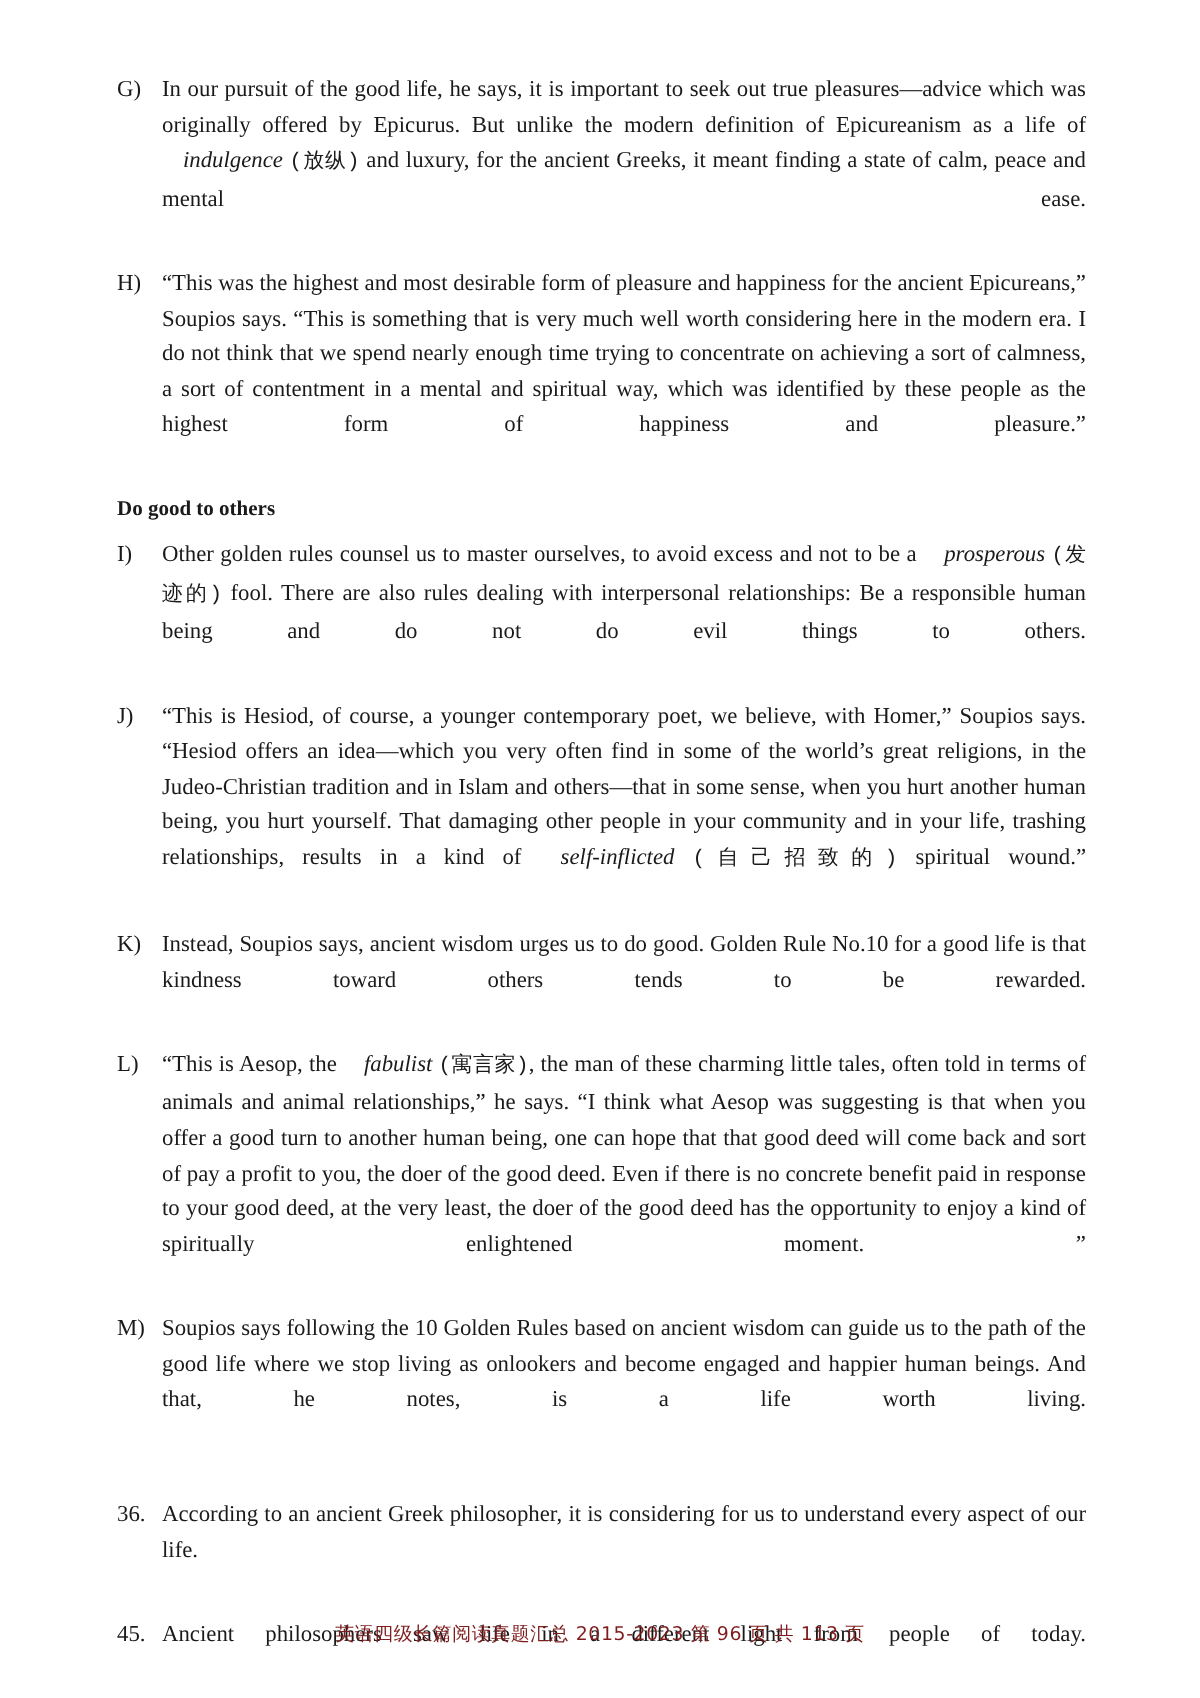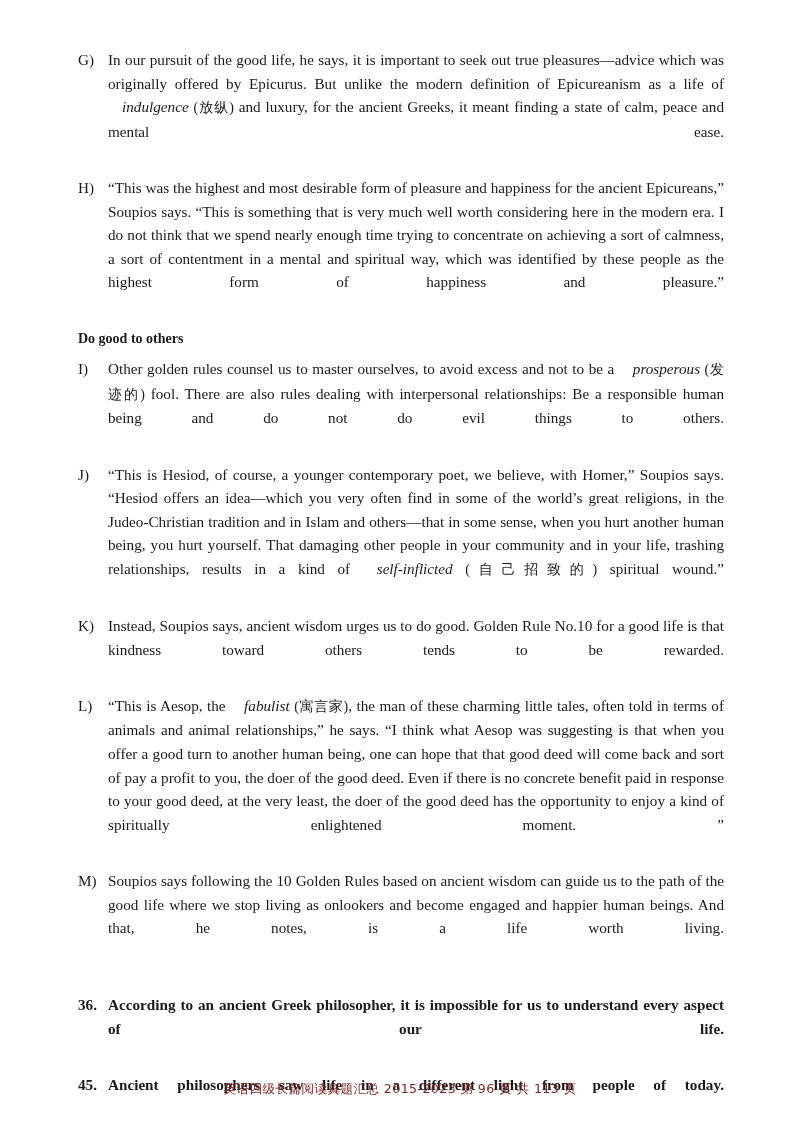--- a/index.html
+++ b/index.html
@@ -74,21 +74,20 @@
     margin-top: 30px;
   }
   .qitem {
     position: relative;
     padding-left: 30px;
     margin: 0 0 9px 0;
     font-size: 15.2px;
     line-height: 23.6px;
     text-align: justify;
     text-justify: inter-word;
-    font-weight: bold;
   }
   .qitem .qnum {
     position: absolute;
     left: 0;
     top: 0;
     width: 26px;
     text-align: left;
   }
   .qitem .qtext {
     display: block;
@@ -97,21 +96,21 @@
     content: "";
     display: inline-block;
     width: 100%;
   }
 
   em.ital {
     font-style: italic;
     margin-left: 14px;
   }
   .cn {
-    font-family: Liberation Serif, serif;
+    font-family: Liberation Mono, monospace;
     font-size: 14px;
     margin-top: 42px;
   }
 
   .footer {
     position: absolute;
     left: 0;
     top: 1081px;
     width: 800px;
     text-align: center;
@@ -161,21 +160,21 @@
 
     <div class="para">
       <span class="marker">M)</span>
       <span class="ptext">Soupios says following the 10 Golden Rules based on ancient wisdom can guide us to the path of the good life where we stop living as onlookers and become engaged and happier human beings. And that, he notes, is a life worth living.</span>
     </div>
 
     <div class="questions">
 
       <div class="qitem">
         <span class="qnum">36.</span>
-        <span class="qtext">According to an ancient Greek philosopher, it is impossible for us to understand every aspect of our life.</span>
+        <span class="qtext">According to an ancient Greek philosopher, it is considering for us to understand every aspect of our life.</span>
       </div>
 
       <div class="qitem">
         <span class="qnum">45.</span>
         <span class="qtext">Ancient philosophers saw life in a different light from people of today.</span>
       </div>
 
       <div class="qitem">
         <span class="qnum">38.</span>
         <span class="qtext">Not all your business partners are your soul mates.</span>

